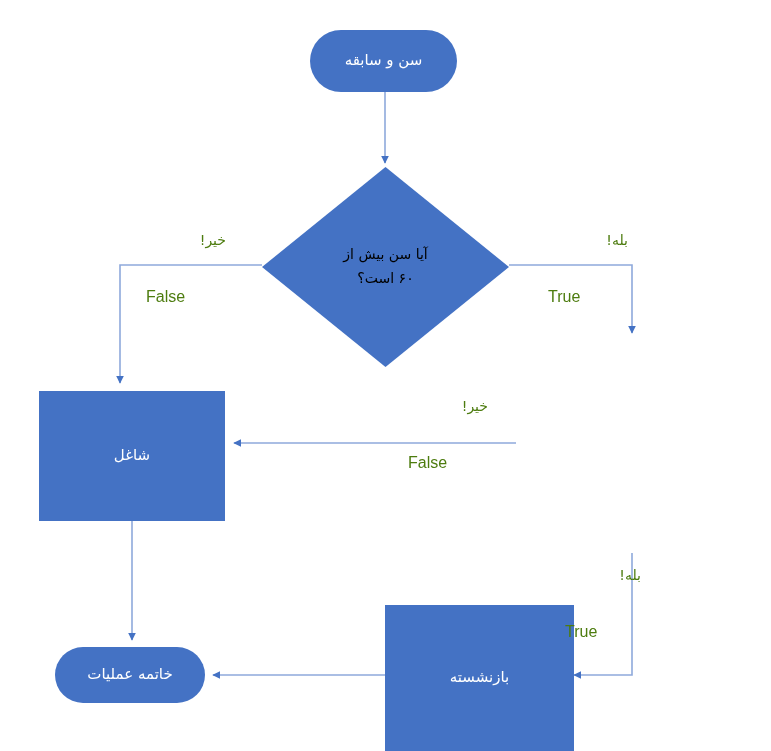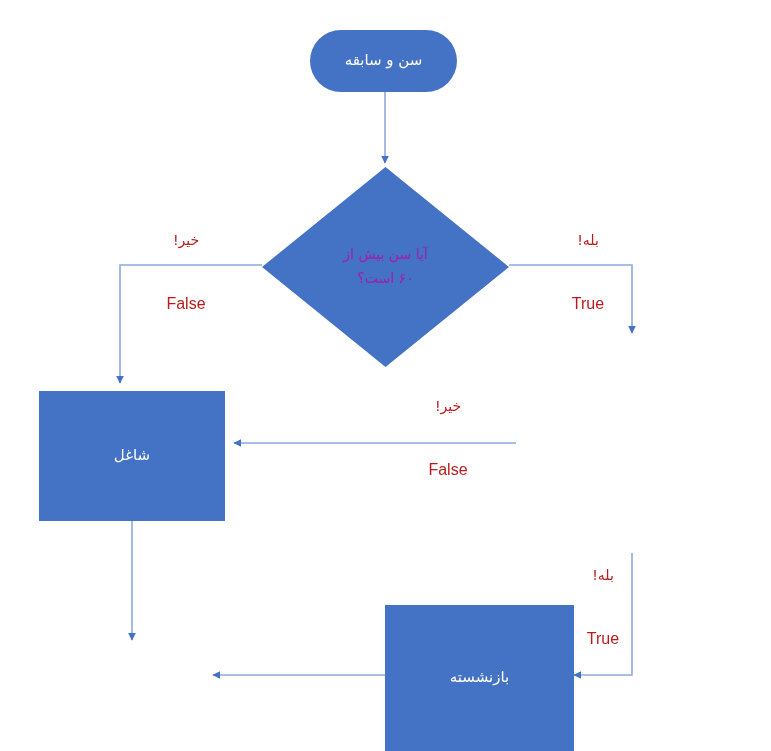--- a/index.html
+++ b/index.html
@@ -54,47 +54,46 @@
   .diamond-shape {
     position: absolute;
     left: 0;
     top: 0;
     width: 100%;
     height: 100%;
   }
   .diamond-label {
     position: relative;
     z-index: 3;
-    color: #a21caf;
+    color: #000000;
     font-size: 14px;
     line-height: 1.7;
     width: 64%;
     text-align: center;
     white-space: pre-line;
   }
   .edge-label {
     position: absolute;
-    color: #b91c1c;
+    color: #4d7c0f;
     font-size: 15px;
     line-height: 1.5;
     white-space: pre-line;
-    text-align: center;
     z-index: 3;
     font-family: "DejaVu Sans", "Liberation Sans", sans-serif;
   }
   .edge-label .lbl-fa {
     display: block;
     font-size: 14px;
   }
   .edge-label .lbl-en {
     display: block;
     font-size: 16px;
     font-family: "Liberation Sans", sans-serif;
     direction: ltr;
-    margin-top: 19px;
+    margin-top: 12px;
   }
 </style>
 </head>
 <body>
 
 <div id="canvas">
 
   <svg id="edges" viewBox="0 0 771 751" xmlns="http://www.w3.org/2000/svg">
     <defs>
       <marker id="arrowhead" markerWidth="9" markerHeight="9" refX="7.2" refY="4.5" orient="auto" markerUnits="userSpaceOnUse">
@@ -131,20 +130,23 @@
 
 
   <div class="node node-process" style="left:385px; top:605px; width:189px; height:146px;">
     <span>بازنشسته</span>
   </div>
 
   <div class="node node-process" style="left:39px; top:391px; width:186px; height:130px;">
     <span>شاغل</span>
   </div>
 
+  <div class="node node-terminator" style="left:55px; top:647px; width:150px; height:56px;">
+    <span>خاتمه عملیات</span>
+  </div>
 
   <div class="edge-label" style="left:146px; top:207px; width:80px;">
     <span class="lbl-fa">خیر!</span>
     <span class="lbl-en">False</span>
   </div>
 
   <div class="edge-label" style="left:548px; top:207px; width:80px;">
     <span class="lbl-fa">بله!</span>
     <span class="lbl-en">True</span>
   </div>

